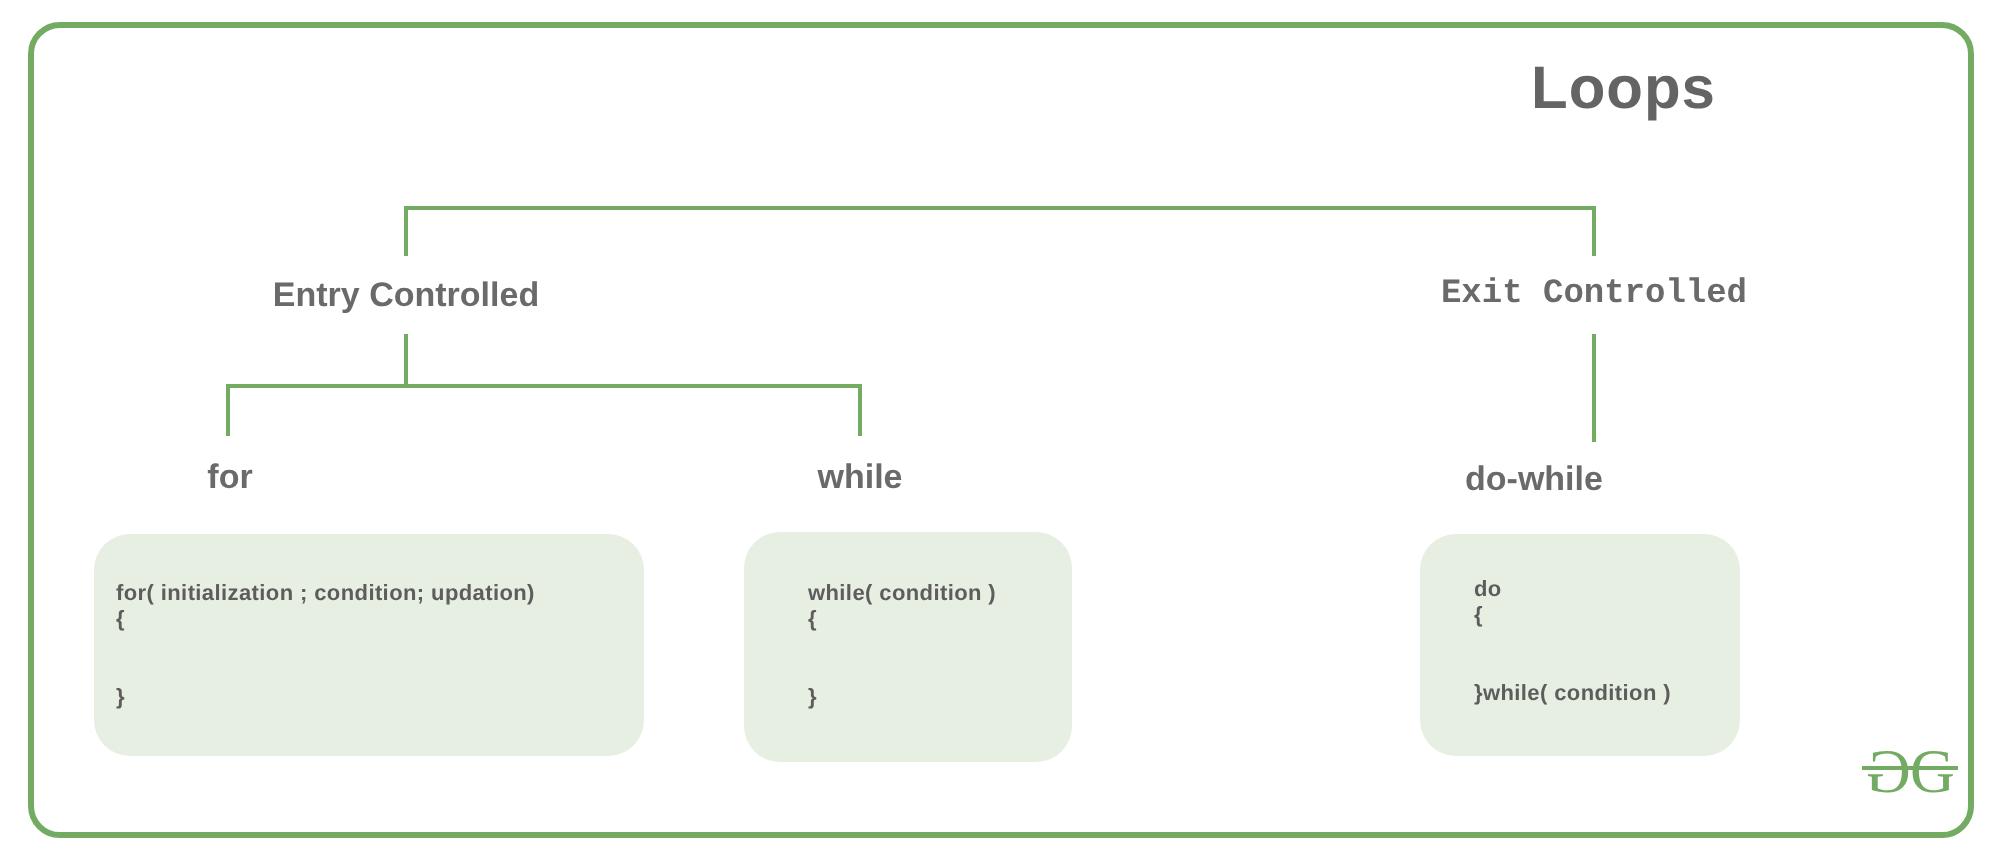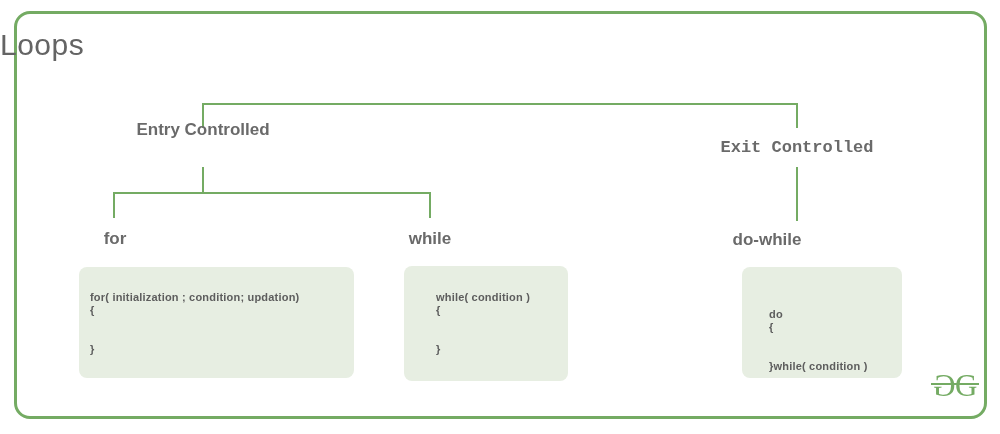--- a/index.html
+++ b/index.html
@@ -26,23 +26,23 @@
     left: 14px; top: 11px;
     width: 973px; height: 408px;
     border: 3px solid var(--green);
     border-radius: 16px;
     background: #ffffff;
   }
   .title {
     position: absolute;
     left: 0; top: 28px;
     width: 858px;
-    text-align: left;
+    text-align: right;
     font-size: 30px;
-    font-weight: normal;
+    font-weight: bold;
     color: var(--title-gray);
     letter-spacing: 0.5px;
   }
   .line {
     position: absolute;
     background: var(--green);
   }
   .branch-label {
     position: absolute;
     width: 200px;
@@ -55,35 +55,34 @@
     position: absolute;
     width: 120px;
     text-align: center;
     font-size: 17px;
     font-weight: bold;
     color: var(--label-gray);
   }
   .code-box {
     position: absolute;
     background: var(--box-bg);
-    border-radius: 8px;
-    margin-left: 32px;
+    border-radius: 18px;
   }
   .code {
     font-family: "Liberation Sans", sans-serif;
     font-size: 11px;
     font-weight: bold;
     line-height: 13px;
     color: var(--code-gray);
     white-space: pre;
     letter-spacing: 0.2px;
   }
   .code-box.for   { left: 47px;  top: 267px; width: 275px; height: 111px; padding: 24px 0 0 11px; }
   .code-box.while { left: 372px; top: 266px; width: 164px; height: 115px; padding: 25px 0 0 32px; }
-  .code-box.dowhile { left: 710px; top: 267px; width: 160px; height: 111px; padding: 41px 0 0 27px; }
+  .code-box.dowhile { left: 710px; top: 267px; width: 160px; height: 111px; padding: 22px 0 0 27px; }
   .logo {
     position: absolute;
     left: 928px; top: 368px;
     width: 54px; height: 38px;
     font-family: "Liberation Serif", serif;
     font-size: 31px;
     color: var(--green);
     text-align: center;
     line-height: 36px;
   }
@@ -104,21 +103,21 @@
 <div class="canvas">
 
   <div class="frame"></div>
 
   <div class="title">Loops</div>
 
   <div class="line" style="left:202px; top:103px; width:596px; height:2px;"></div>
   <div class="line" style="left:202px; top:103px; width:2px; height:25px;"></div>
   <div class="line" style="left:796px; top:103px; width:2px; height:25px;"></div>
 
-  <div class="branch-label" style="left:103px; top:120px;">Entry Controlled</div>
+  <div class="branch-label" style="left:103px; top:138px;">Entry Controlled</div>
   <div class="branch-label" style="left:697px; top:138px;font-family:Liberation Mono, monospace;">Exit Controlled</div>
 
   <div class="line" style="left:202px; top:167px; width:2px; height:26px;"></div>
   <div class="line" style="left:113px; top:192px; width:318px; height:2px;"></div>
   <div class="line" style="left:113px; top:192px; width:2px; height:26px;"></div>
   <div class="line" style="left:429px; top:192px; width:2px; height:26px;"></div>
 
   <div class="line" style="left:796px; top:167px; width:2px; height:54px;"></div>
 
   <div class="leaf-label" style="left:370px; top:229px;">while</div>

